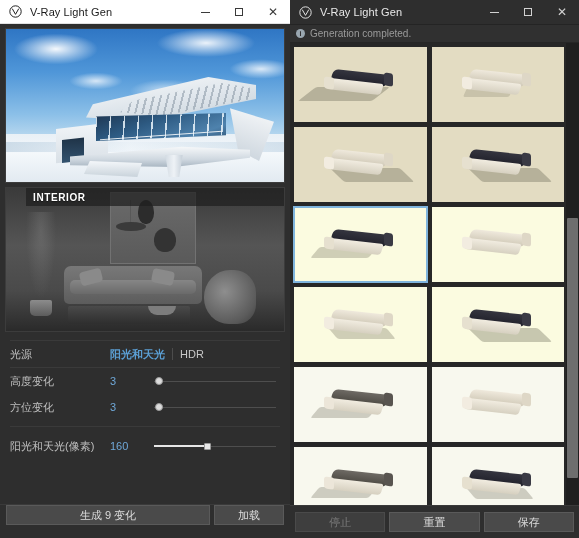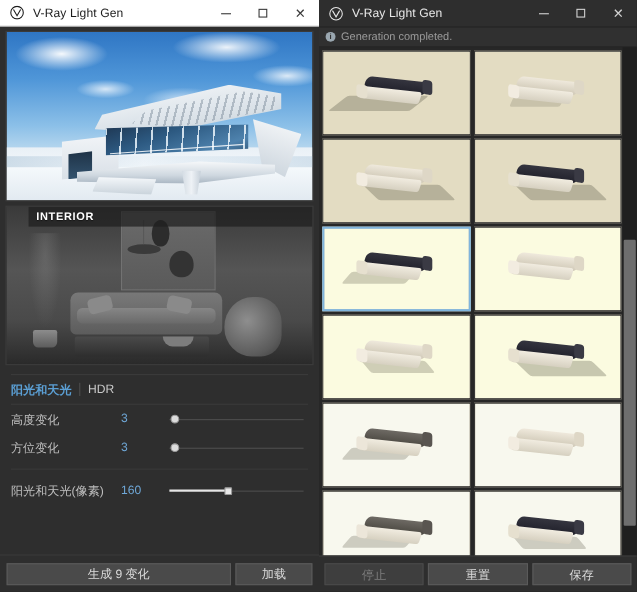--- a/index.html
+++ b/index.html
@@ -203,21 +203,21 @@
   .fill { position: absolute; left: 0; height: 2px; background: #e6e6e6; }
   .knob {
     position: absolute; width: 7px; height: 7px; background: #e8e8e8;
     border: 1px solid #9a9a9a; border-radius: 1px;
   }
   .knob.round { border-radius: 50%; width: 8px; height: 8px; background: #dcdcdc; }
 
   .bottom-bar-l {
     position: absolute; left: 0; right: 0; bottom: 0; height: 34px;
     background: #2e2e2e; border-top: 1px solid #3a3a3a;
-    display: flex; align-items: center; gap: 4px; padding: 0 6px;
+    display: flex; gap: 4px; padding: 0 6px;
   }
   .btn {
     height: 20px; background: #4a4a4a; border: 1px solid #5a5a5a;
     color: #dcdcdc; font-size: 11px; display: flex; align-items: center;
     justify-content: center; cursor: pointer;
   }
   .btn.grow { flex: 1; }
   .btn.fixed { width: 70px; }
   .btn.disabled { color: #7d7d7d; background: #3e3e3e; border-color: #4a4a4a; }
 
@@ -371,20 +371,21 @@
         <div class="table"></div>
         <div class="bowl"></div>
         <div class="pv-label interior">INTERIOR</div>
       </div>
     </div>
 
     <div class="settings">
       <div class="divider"></div>
 
       <div class="row">
+        <div class="row-label">光源</div>
         <div class="seg">
           <div class="seg-item active">阳光和天光</div>
           <div class="seg-sep"></div>
           <div class="seg-item">HDR</div>
         </div>
       </div>
 
       <div class="divider"></div>
 
       <div class="row">

